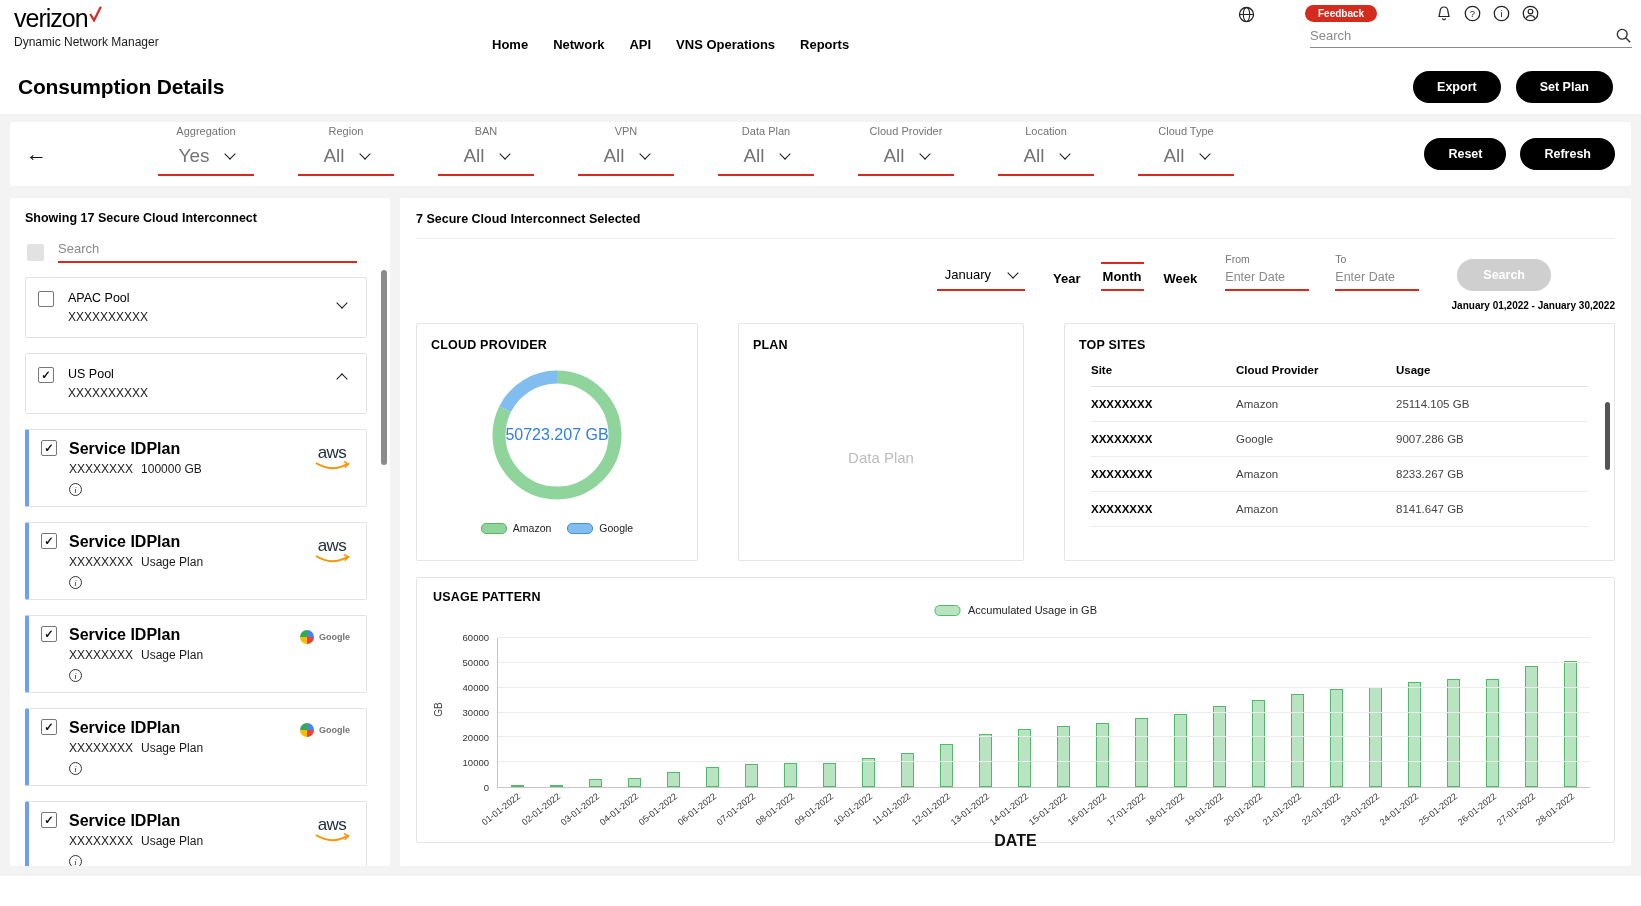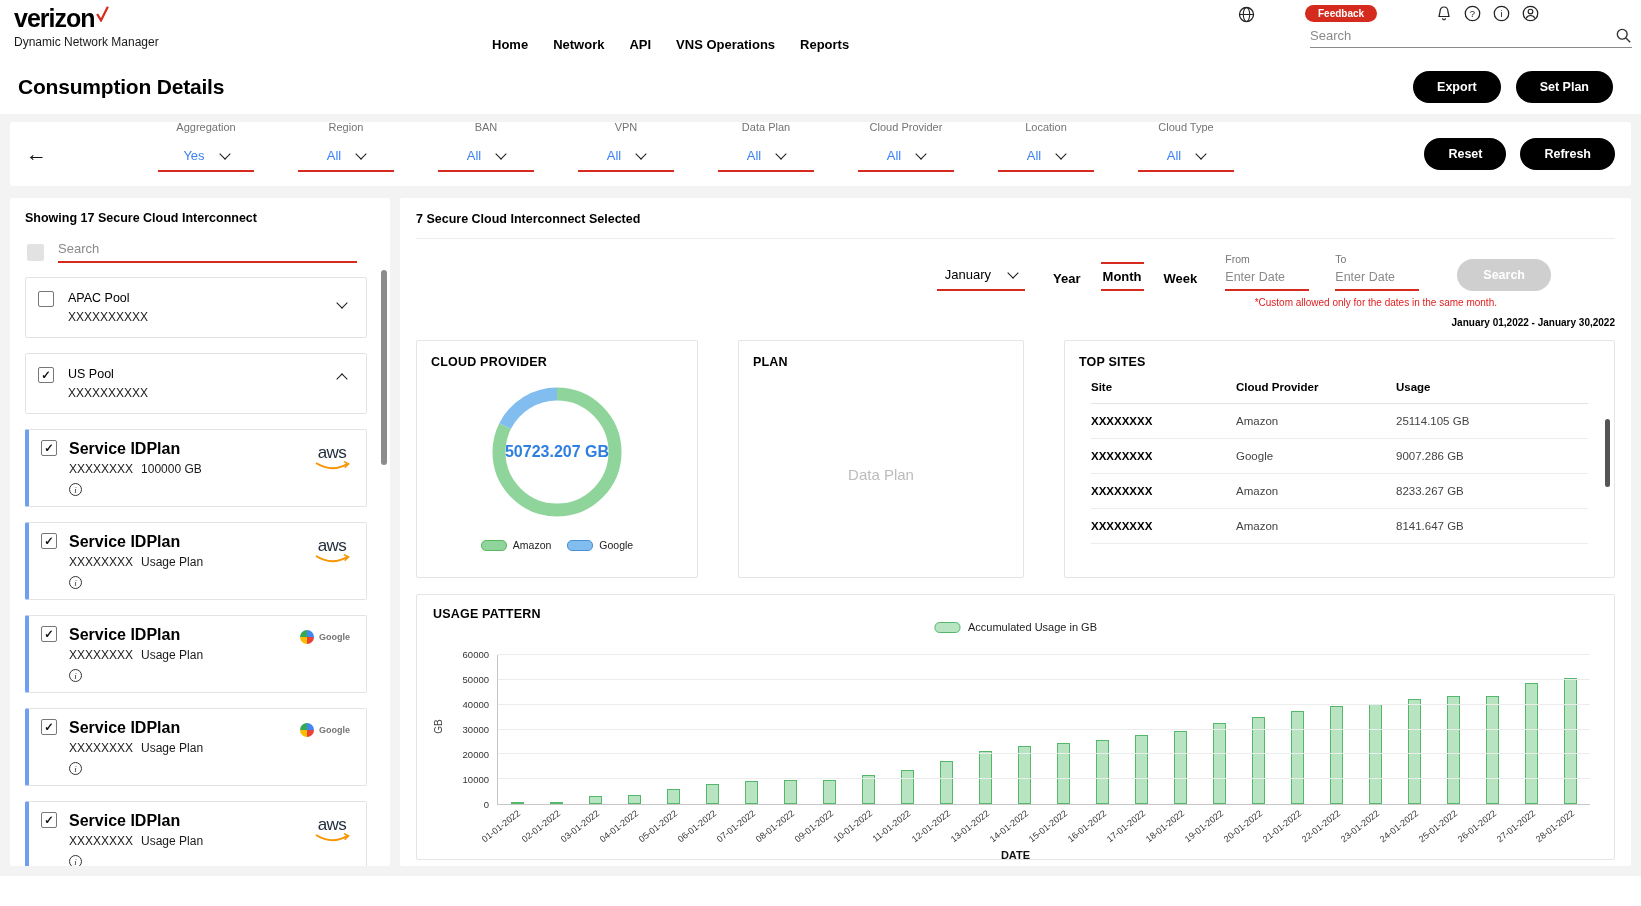--- a/index.html
+++ b/index.html
@@ -3,21 +3,21 @@
 <meta charset="utf-8">
 <style>
   *{margin:0;padding:0;box-sizing:border-box}
   html,body{width:1641px;height:906px;overflow:hidden}
   body{font-family:"Liberation Sans",sans-serif;background:#fff;color:#000;font-size:13px}
 
   
   .topbar{position:relative;height:62px;background:#fff}
   .brand{position:absolute;left:14px;top:6px}
   .logo{display:flex;align-items:flex-start;cursor:pointer}
-  .logo .word{font-size:25px;font-weight:bold;letter-spacing:-1px;line-height:1}
+  .logo .word{font-size:25px;font-weight:normal;letter-spacing:-1px;line-height:1}
   .logo svg{margin-left:1px;margin-top:0}
   .subtitle{font-size:12px;color:#1a1a1a;margin-top:4px}
   .mainnav{position:absolute;left:492px;top:37px;display:flex;gap:25px}
   .nav-item{font-weight:bold;font-size:13px;color:#000;text-decoration:none;cursor:pointer}
   .globe{position:absolute;left:1238px;top:6px;cursor:pointer}
   .feedback-pill{position:absolute;left:1305px;top:5px;background:#d52b1e;color:#fff;font-size:10px;font-weight:bold;padding:3px 13px;border-radius:10px;border:none;cursor:pointer;font-family:inherit}
   .top-icons{position:absolute;left:1436px;top:5px;display:flex;gap:12px;align-items:center}
   .top-icons span{cursor:pointer;display:inline-flex}
   .top-search{position:absolute;left:1310px;top:27px;width:322px;border-bottom:1px solid #8a8a8a;display:flex;align-items:center;padding-bottom:3px}
   .top-search input{border:none;outline:none;flex:1;font-size:13px;color:#333;font-family:inherit;background:transparent}
@@ -31,21 +31,21 @@
 
   
   .content-bg{background:#f3f3f3;padding:8px 10px 10px}
 
   
   .filter-card{background:#fff;border-radius:3px;height:64px;display:flex;align-items:center;padding:0 16px}
   .back-arrow{font-size:21px;width:40px;cursor:pointer;color:#111}
   .filters-row{display:flex;margin-left:70px}
   .filter{width:140px;text-align:center}
   .filter-label{font-size:11px;color:#747474;margin-bottom:7px}
-  .filter-value{font-size:13px;color:#3b82f6;display:flex;justify-content:center;align-items:center;gap:16px;border-bottom:2px solid #d52b1e;padding:0 6px 7px;width:96px;margin:15px auto;cursor:pointer}
+  .filter-value{font-size:19px;color:#737373;display:flex;justify-content:center;align-items:center;gap:16px;border-bottom:2px solid #d52b1e;padding:0 6px 7px;width:96px;margin:8px auto;cursor:pointer}
   .filter-actions{margin-left:auto;display:flex;gap:14px}
   .chev{width:8px;height:8px;border-right:1.6px solid #1a1a1a;border-bottom:1.6px solid #1a1a1a;transform:rotate(45deg);margin-top:-4px;flex:none}
   .chev.up{transform:rotate(225deg);margin-top:3px}
 
   
   .panels{display:flex;gap:10px;margin-top:12px}
   .left-panel{width:380px;background:#fff;height:668px;position:relative;padding:13px 15px;overflow:hidden;border-radius:2px}
   .left-head{font-size:12.5px;font-weight:bold}
   .search-row{display:flex;align-items:center;gap:14px;margin:16px 2px 14px}
   .select-all{width:17px;height:17px;background:#e2e2e2;border-radius:2px;cursor:pointer;flex:none}
@@ -95,21 +95,21 @@
   .cards-row{display:flex;gap:40px;margin-top:12px}
   .card{border:1px solid #e5e5e5;border-radius:2px;padding:14px;height:238px;position:relative;background:#fff}
   .card-title{font-size:12.5px;font-weight:bold;letter-spacing:0.2px}
   .cp-card{width:282px}
   .plan-card{width:286px}
   .ts-card{flex:1}
   .plan-empty{position:absolute;inset:30px 0 0 0;display:flex;align-items:center;justify-content:center;color:#bcbcbc;font-size:15px}
 
   .donut-wrap{display:flex;flex-direction:column;align-items:center;margin-top:8px}
   .donut-box{position:relative;width:150px;height:150px}
-  .donut-center{position:absolute;inset:0;display:flex;align-items:center;justify-content:center;font-weight:bold;color:#2f7fe0;font-size:16px}
+  .donut-center{position:absolute;inset:0;display:flex;align-items:center;justify-content:center;font-weight:normal;color:#2f7fe0;font-size:16px}
   .donut-legend{display:flex;gap:16px;margin-top:12px;align-items:center}
   .lg-item{display:flex;gap:6px;align-items:center}
   .lg-swatch{width:26px;height:11px;border-radius:5px;border:1px solid #999}
   .lg-label{font-size:10.5px;color:#222}
 
   .ts-table{margin-top:4px;padding:0 12px;position:relative}
   .ts-head,.ts-row{display:grid;grid-template-columns:145px 160px 1fr;font-size:11.5px;align-items:center}
   .ts-head{font-weight:bold;padding:8px 0 10px;border-bottom:1px solid #e2e2e2}
   .ts-row{padding:11px 0;border-bottom:1px solid #ececec}
   .ts-site{font-weight:bold}
@@ -123,21 +123,21 @@
   .yticks{width:46px;position:relative;height:150px;flex:none}
   .ytick{position:absolute;right:8px;font-size:9.5px;color:#333}
   .plot{flex:1;position:relative;height:150px;border-left:1px solid #c6c6c6;border-bottom:1px solid #c6c6c6;margin-right:8px}
   .gridline{position:absolute;left:0;right:0;height:1px;background:#ececec}
   .bars{position:absolute;inset:0;display:flex;align-items:flex-end}
   .bar-slot{flex:1;display:flex;align-items:flex-end;justify-content:center;height:100%}
   .bar{width:13px;border:1px solid #53b86a;background:#b9e4c2}
   .xrow{display:flex;margin-left:64px;margin-right:8px;height:46px}
   .xslot{flex:1;position:relative}
   .xlabel{position:absolute;right:50%;top:3px;transform:rotate(-38deg);transform-origin:100% 0;white-space:nowrap;font-size:9px;color:#333}
-  .xaxis-title{text-align:center;font-size:11px;font-weight:bold;margin-top:-2px;color:#111}
+  .xaxis-title{text-align:center;font-size:16px;font-weight:bold;margin-top:-2px;color:#111}
 </style>
 </head>
 <body>
 
 <header class="topbar">
   <div class="brand">
     <div class="logo">
       <span class="word">verizon</span>
       <svg width="13" height="16" viewBox="0 0 12 15">
           <path d="M1 7.5 L4.6 13.5 L11 0.8" stroke="#d52b1e" stroke-width="2.1" fill="none"></path>
@@ -415,21 +415,20 @@
         <div class="date-field">
           <span class="df-label">From</span>
           <input class="df-input" placeholder="Enter Date" style="">
         </div>
         <div class="date-field">
           <span class="df-label">To</span>
           <input class="df-input" placeholder="Enter Date" style="">
         </div>
         <button class="search-btn-disabled">Search</button>
       </div>
-      <div class="custom-note">*Custom allowed only for the dates in the same month.</div>
       <div class="date-range">January 01,2022 - January 30,2022</div>
 
       <div class="cards-row">
 
         <div class="card cp-card">
           <div class="card-title">CLOUD PROVIDER</div>
           <div class="donut-wrap">
             <div class="donut-box">
               <svg id="donut-svg" width="150" height="150" viewBox="0 0 150 150">
                   <g transform="rotate(-90 75 75)">

